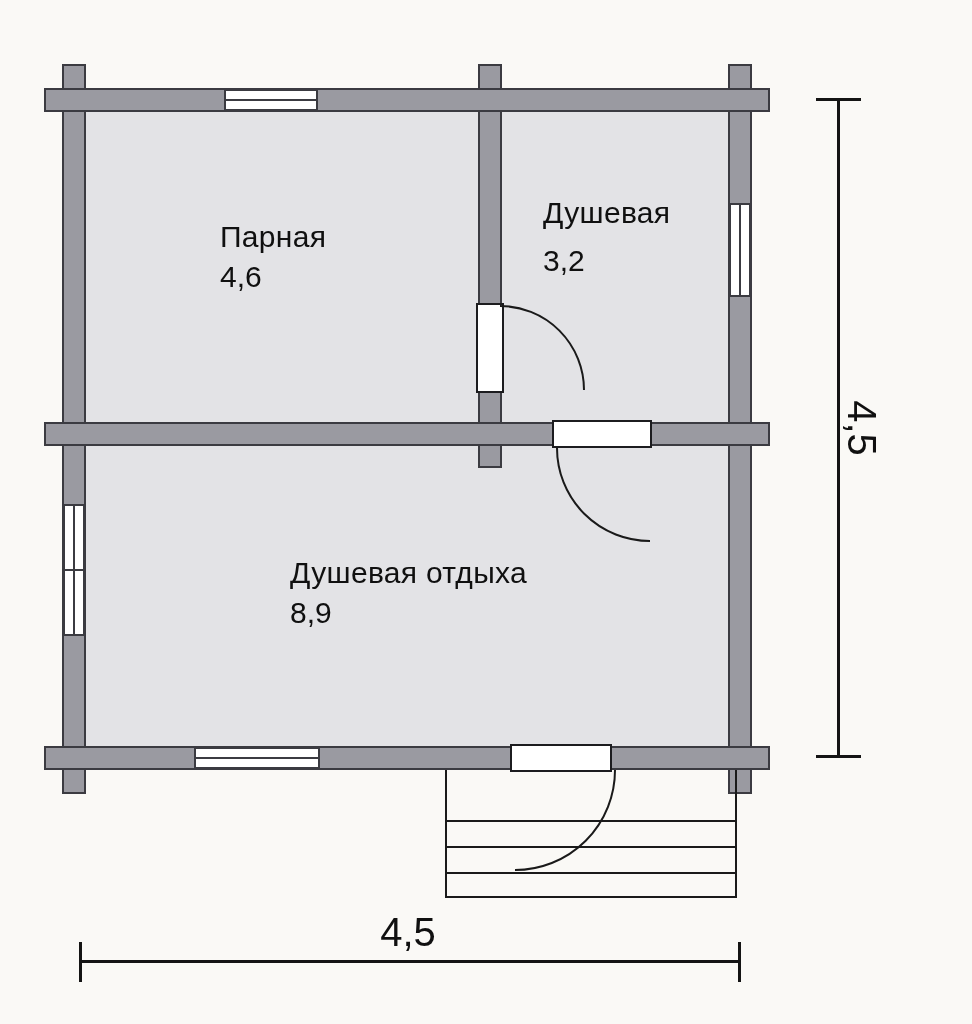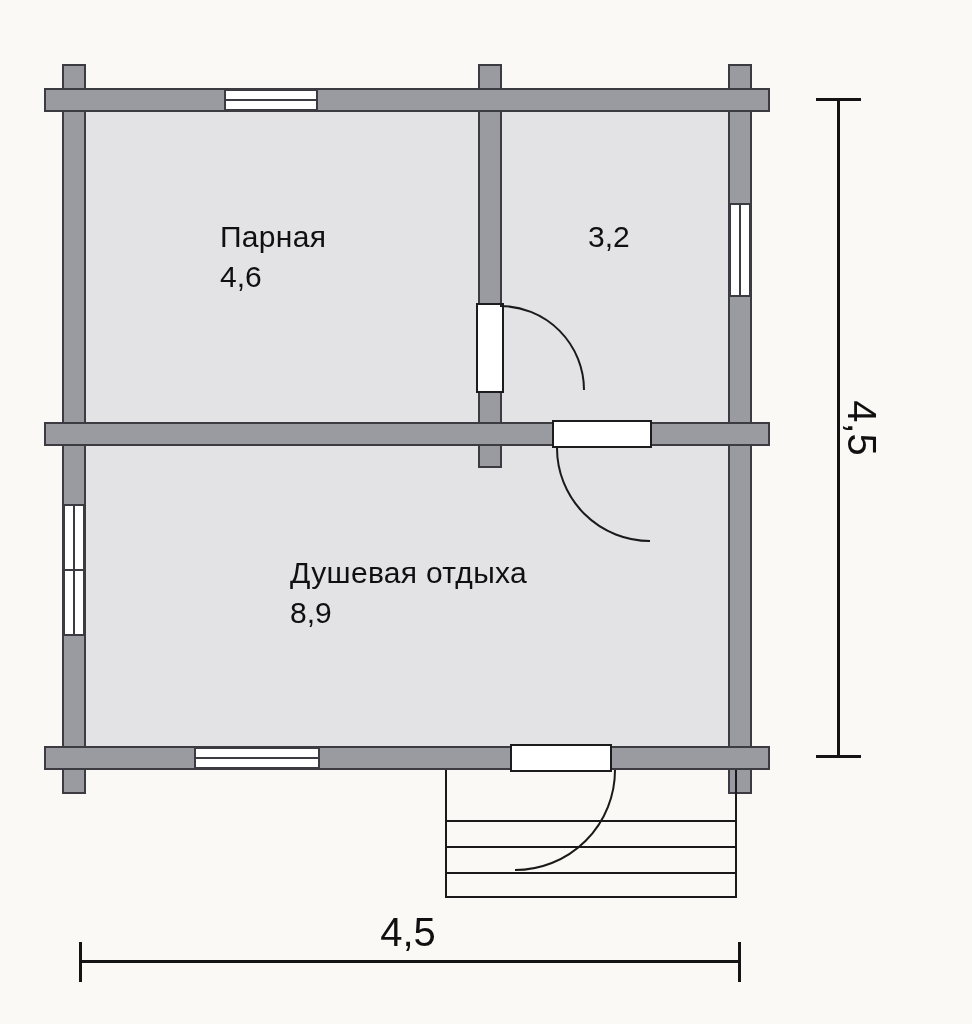--- a/index.html
+++ b/index.html
@@ -74,21 +74,22 @@
   </div>
 
   <svg class="overlay" width="972" height="1024" viewBox="0 0 972 1024">
     <path d="M 500 306 A 84 84 0 0 1 584 390" fill="none" stroke="#1a1a1a" stroke-width="2"></path>
     <path d="M 557 448 A 93 93 0 0 0 650 541" fill="none" stroke="#1a1a1a" stroke-width="2"></path>
     <path d="M 615 770 A 100 100 0 0 1 515 870" fill="none" stroke="#1a1a1a" stroke-width="2"></path>
   </svg>
 
   <div class="room-label" style="left:220px; top:220px;">Парная</div>
   <div class="room-area" style="left:220px; top:260px;">4,6</div>
-  <div class="room-area" style="left:543px; top:220px;margin-left:45px;">3,2</div>
+  <div class="room-label" style="left:543px; top:196px;">Душевая</div>
+  <div class="room-area" style="left:543px; top:244px;">3,2</div>
   <div class="room-label" style="left:290px; top:556px;">Душевая отдыха</div>
   <div class="room-area" style="left:290px; top:596px;">8,9</div>
 
   <div class="dim-line" style="left:837px; top:100px; width:3px;  height:658px;"></div>
   <div class="dim-line" style="left:816px; top:98px;  width:45px; height:3px;"></div>
   <div class="dim-line" style="left:816px; top:755px; width:45px; height:3px;"></div>
   <div class="dim-label vert" style="left:812px; top:403px; width:100px; height:50px;">4,5</div>
 
   <div class="dim-line" style="left:80px;  top:960px; width:660px; height:3px;"></div>
   <div class="dim-line" style="left:79px;  top:942px; width:3px; height:40px;"></div>

